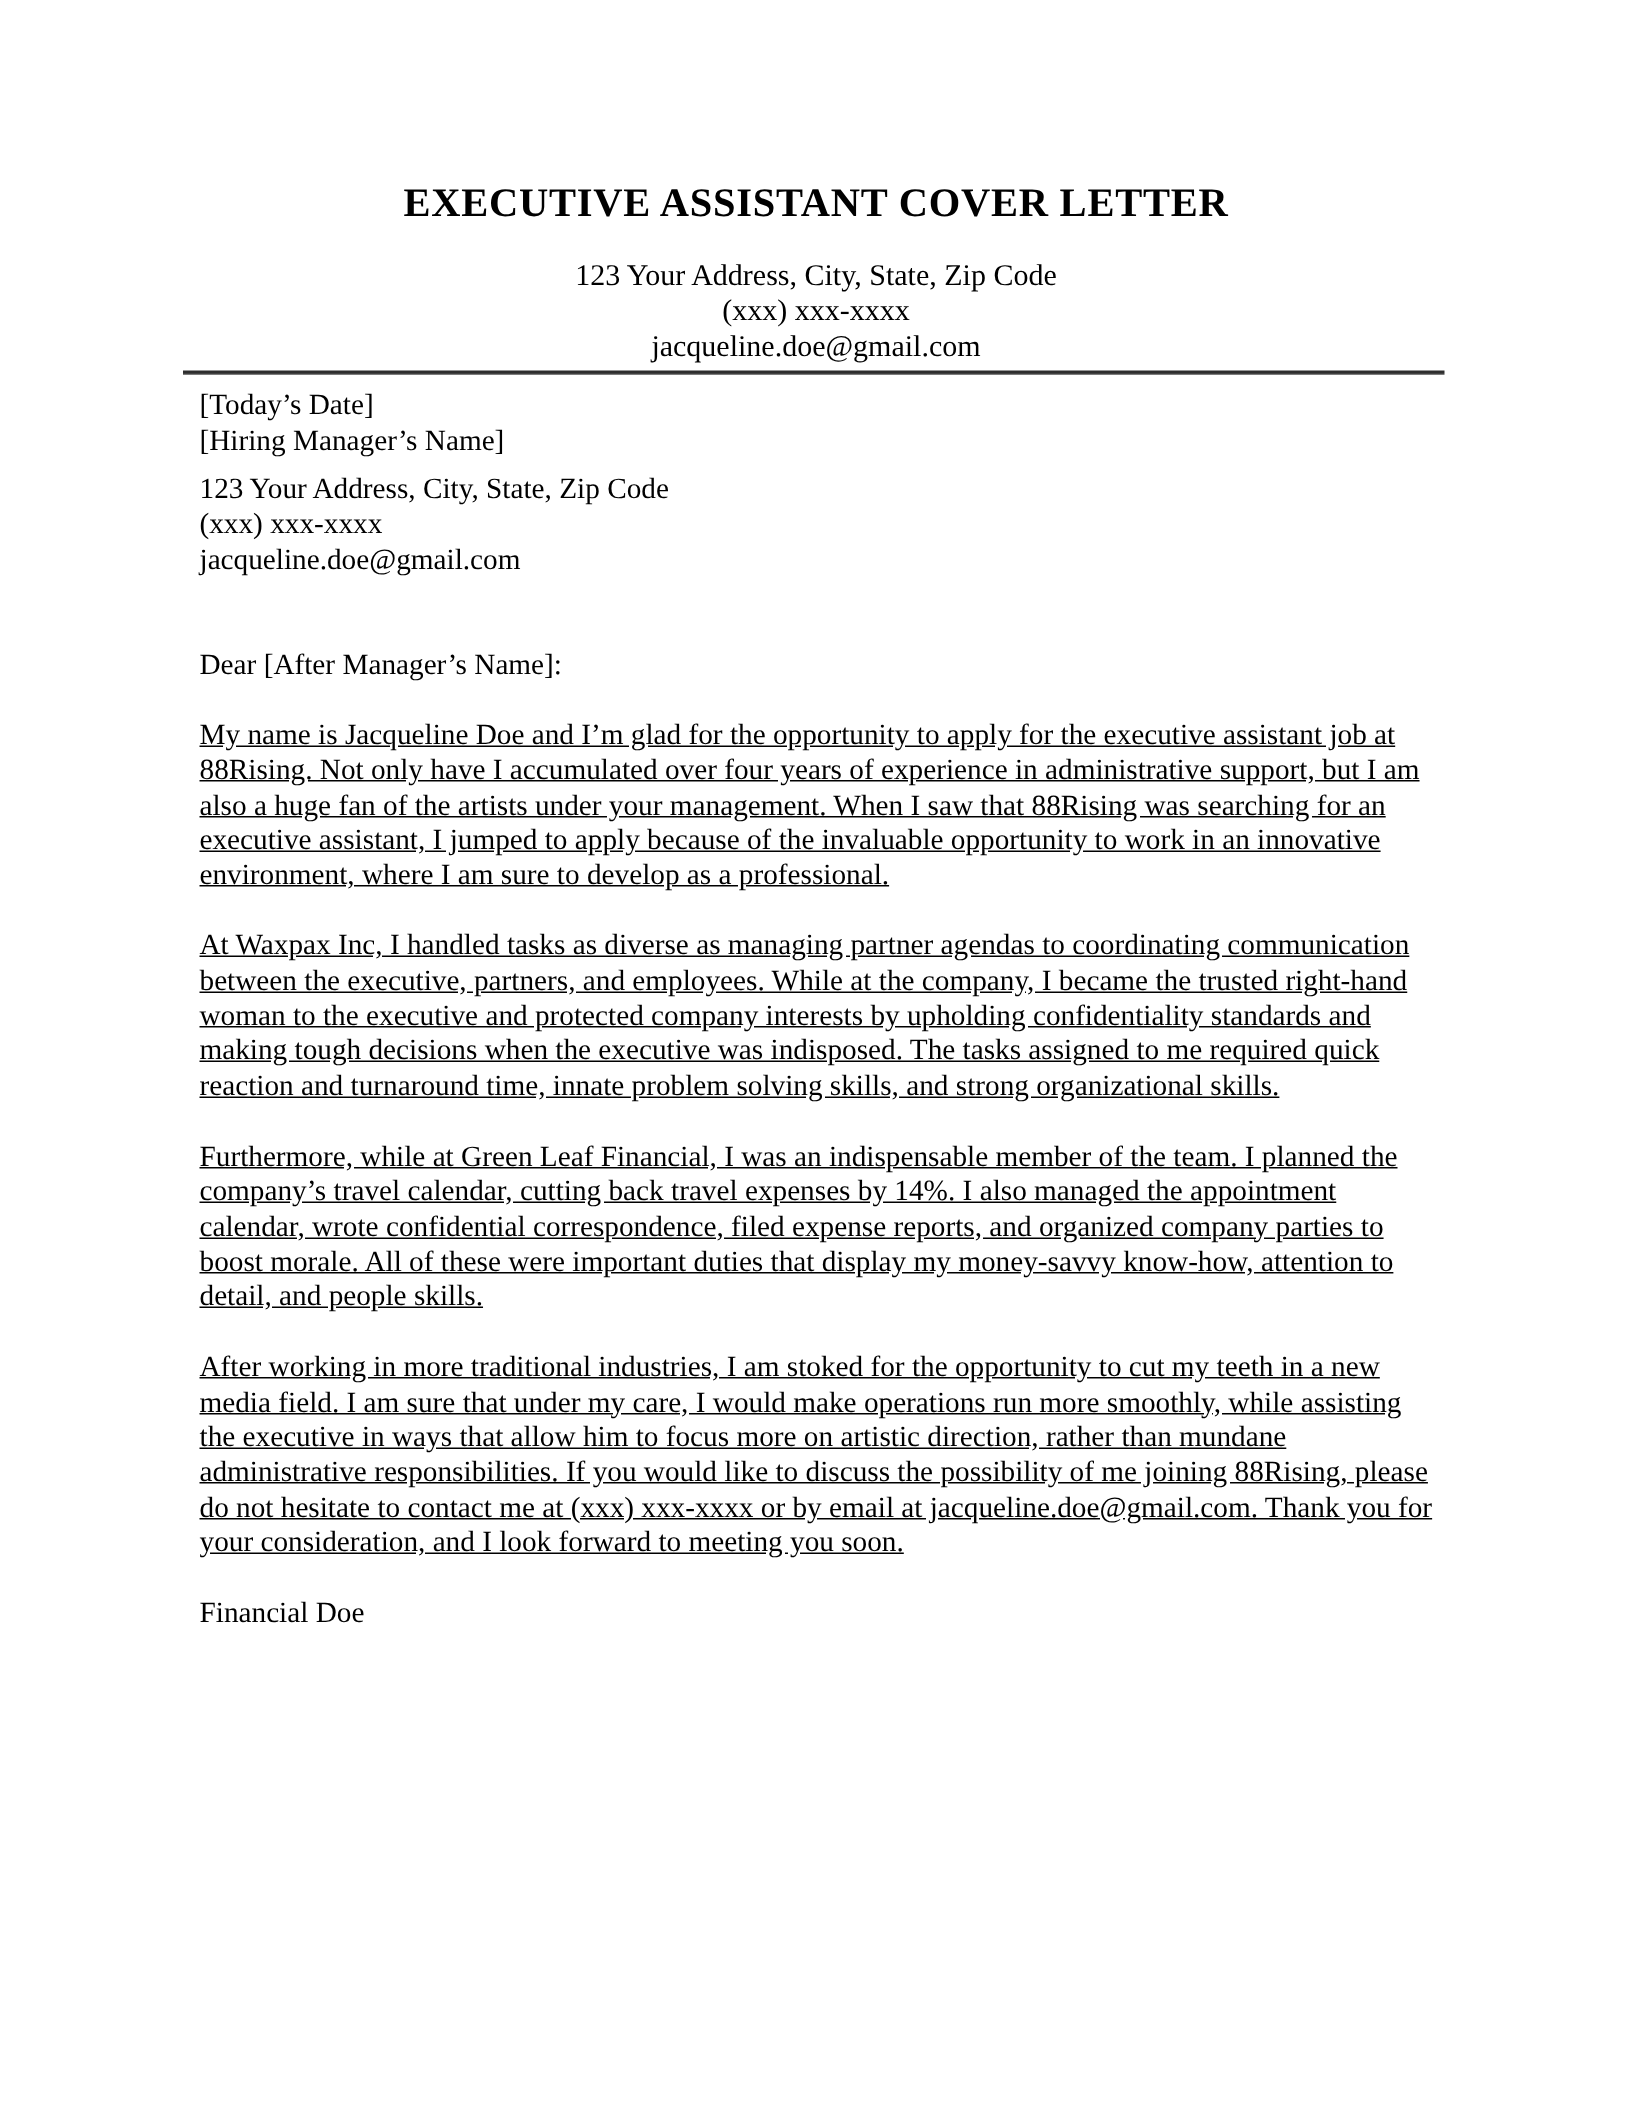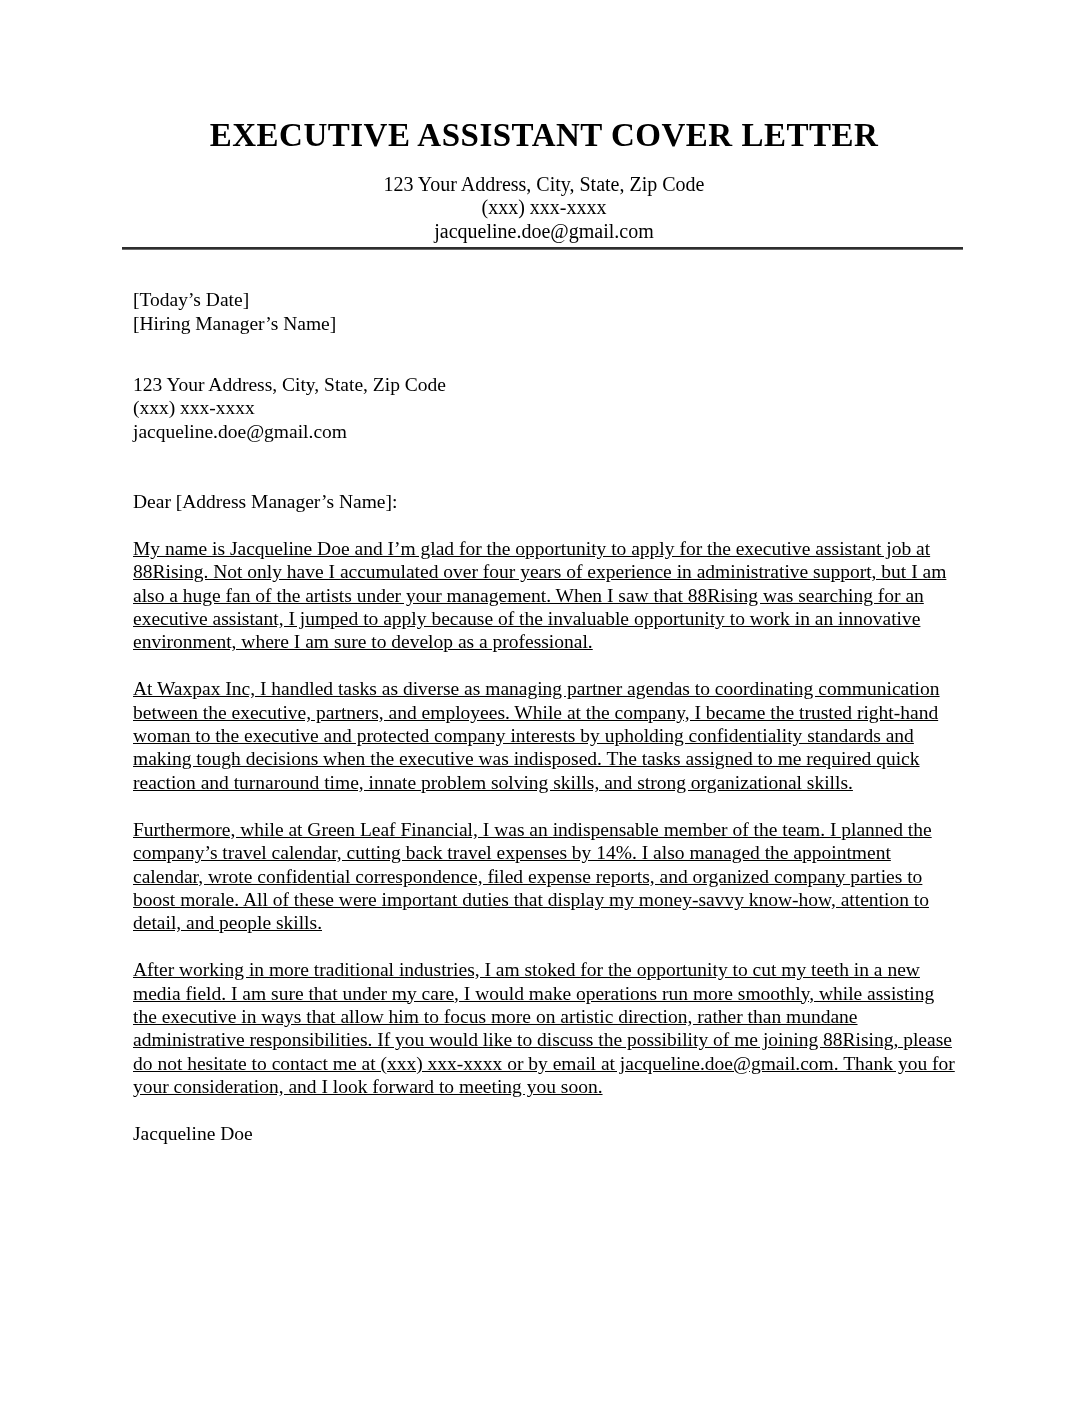--- a/index.html
+++ b/index.html
@@ -17,21 +17,21 @@
   .page {
     box-sizing: border-box;
     width: 1085px;
     height: 1404px;
     padding: 110px 130px 0 133px;
     background: #ffffff;
     overflow: hidden;
   }
   .letter-title {
     margin: 0;
-    font-size: 33px;
+    font-size: 27px;
     line-height: 50px;
     font-weight: bold;
     text-align: center;
     letter-spacing: 0.5px;
     white-space: nowrap;
   }
   .header-contact {
     margin-top: 13px;
     text-align: center;
     font-size: 20px;
@@ -41,21 +41,21 @@
     border: none;
     height: 3px;
     margin: 4px -8px 0 -11px;
     background: linear-gradient(to bottom, #2e2e2e 0%, #2e2e2e 60%, #9a9a9a 100%);
   }
   .letter-body {
     font-size: 19.5px;
     line-height: 23.4px;
   }
   .block {
-    margin: 38px 0 0 0;
+    margin: 9px 0 0 0;
   }
   .block div {
     margin: 0;
   }
   .salutation {
     margin: 46.8px 0 0 0;
   }
   .para {
     margin: 23.4px 0 0 0;
     text-decoration: underline;
@@ -85,28 +85,28 @@
       <div>[Today’s Date]</div>
       <div>[Hiring Manager’s Name]</div>
     </div>
 
     <div class="block">
       <div>123 Your Address, City, State, Zip Code</div>
       <div>(xxx) xxx-xxxx</div>
       <div>jacqueline.doe@gmail.com</div>
     </div>
 
-    <p class="salutation">Dear [Address Manager’s Name]:</p>
+    <p class="salutation">Dear [After Manager’s Name]:</p>
 
     <p class="para">My name is Jacqueline Doe and I’m glad for the opportunity to apply for the executive assistant job at 88Rising. Not only have I accumulated over four years of experience in administrative support, but I am also a huge fan of the artists under your management. When I saw that 88Rising was searching for an executive assistant, I jumped to apply because of the invaluable opportunity to work in an innovative environment, where I am sure to develop as a professional.</p>
 
     <p class="para">At Waxpax Inc, I handled tasks as diverse as managing partner agendas to coordinating communication between the executive, partners, and employees. While at the company, I became the trusted right-hand woman to the executive and protected company interests by upholding confidentiality standards and making tough decisions when the executive was indisposed. The tasks assigned to me required quick reaction and turnaround time, innate problem solving skills, and strong organizational skills.</p>
 
     <p class="para">Furthermore, while at Green Leaf Financial, I was an indispensable member of the team. I planned the company’s travel calendar, cutting back travel expenses by 14%. I also managed the appointment calendar, wrote confidential correspondence, filed expense reports, and organized company parties to boost morale. All of these were important duties that display my money-savvy know-how, attention to detail, and people skills.</p>
 
     <p class="para">After working in more traditional industries, I am stoked for the opportunity to cut my teeth in a new media field. I am sure that under my care, I would make operations run more smoothly, while assisting the executive in ways that allow him to focus more on artistic direction, rather than mundane administrative responsibilities. If you would like to discuss the possibility of me joining 88Rising, please do not hesitate to contact me at (xxx) xxx-xxxx or by email at jacqueline.doe@gmail.com. Thank you for your consideration, and I look forward to meeting you soon.</p>
 
     <div class="closing">
-      <div>Jacqueline Doe</div>
+      <div>Financial Doe</div>
     </div>
 
   </div>
 </div>
 
 </body></html>

